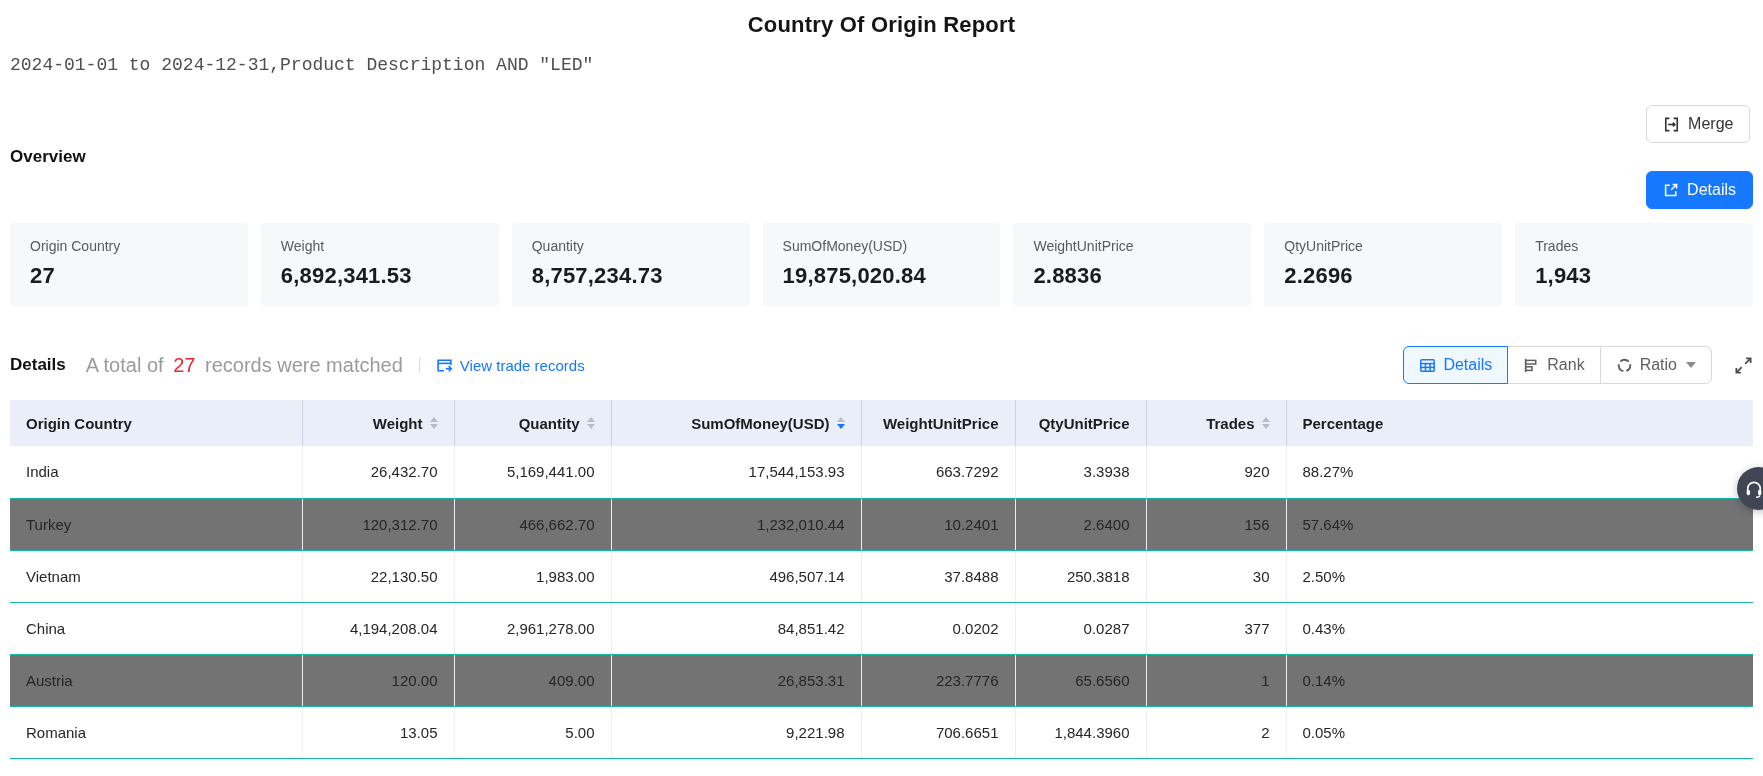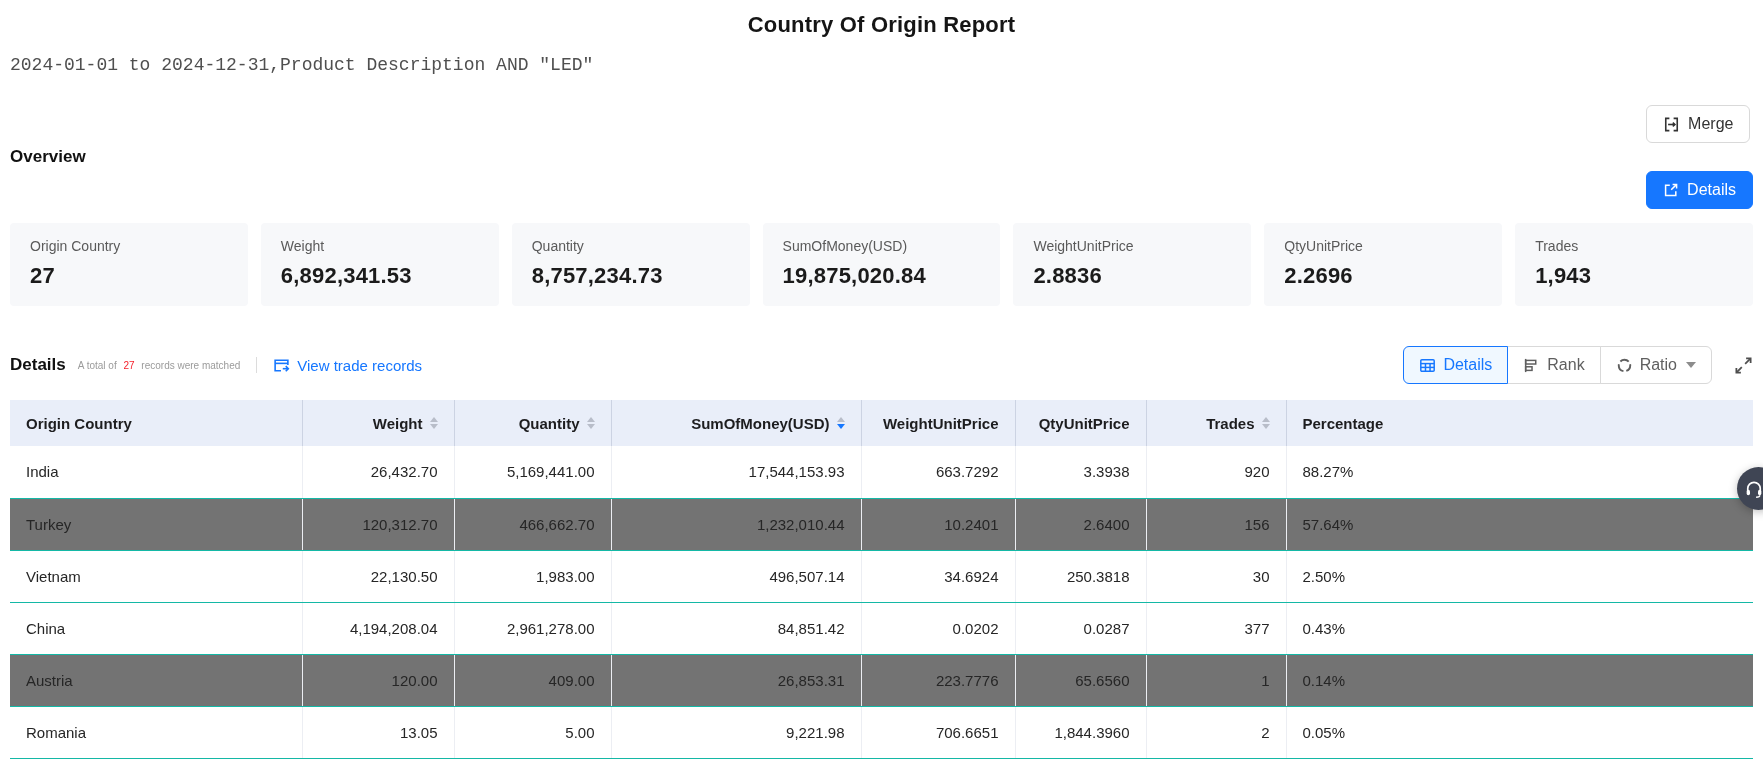--- a/index.html
+++ b/index.html
@@ -43,21 +43,21 @@
     padding: 15px 20px 17px 20px; min-height: 74px;
   }
   .card-label { font-size: 14px; color: #5a5a5a; }
   .card-value { font-size: 22px; font-weight: 700; color: #1b1b1b; margin-top: 9px; letter-spacing: .2px; }
 
   
   .details-row {
     margin-top: 40px; display: flex; justify-content: space-between; align-items: center;
   }
   .details-left { display: flex; align-items: center; }
-  .matched-text { margin-left: 12px; font-size: 10px; color: #9b9b9b; }
+  .matched-text { margin-left: 20px; font-size: 20px; color: #9b9b9b; }
   .matched-count { color: #f5222d; margin: 0 4px; }
   .v-divider { width: 1px; height: 16px; background: #dcdcdc; margin: 0 16px; }
   .link-blue {
     display: inline-flex; align-items: center; gap: 7px;
     color: #1677ff; font-size: 15px; font-weight: 500; text-decoration: none; cursor: pointer;
   }
 
   .details-right { display: flex; align-items: center; }
   .segmented { display: inline-flex; }
   .seg-btn {
@@ -318,21 +318,21 @@
           <td class="ar">10.2401</td>
           <td class="ar">2.6400</td>
           <td class="ar">156</td>
           <td class="al">57.64%</td>
         </tr>
         <tr>
           <td class="al">Vietnam</td>
           <td class="ar">22,130.50</td>
           <td class="ar">1,983.00</td>
           <td class="ar">496,507.14</td>
-          <td class="ar">34.6924</td>
+          <td class="ar">37.8488</td>
           <td class="ar">250.3818</td>
           <td class="ar">30</td>
           <td class="al">2.50%</td>
         </tr>
         <tr>
           <td class="al">China</td>
           <td class="ar">4,194,208.04</td>
           <td class="ar">2,961,278.00</td>
           <td class="ar">84,851.42</td>
           <td class="ar">0.0202</td>

